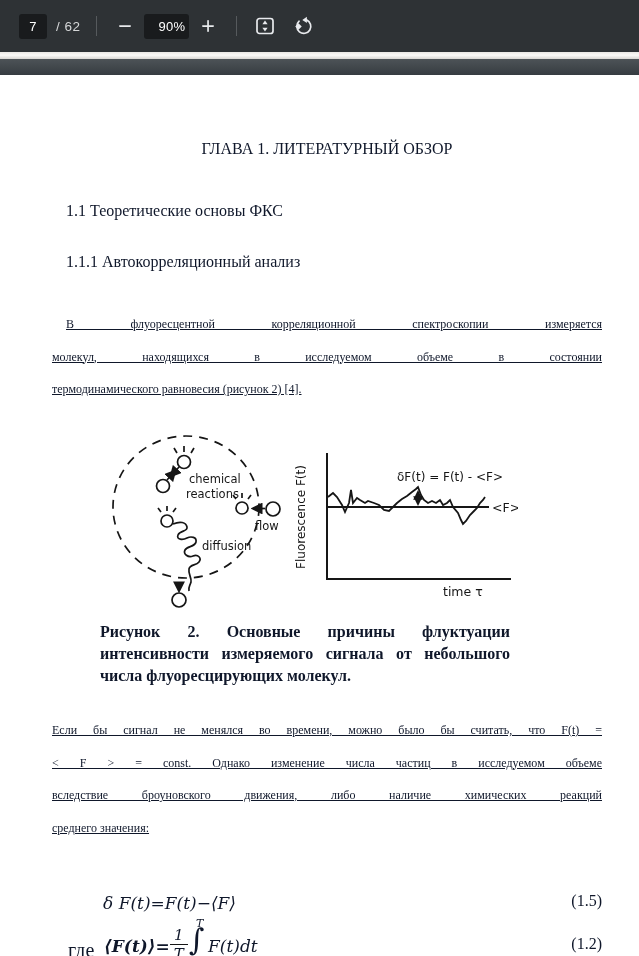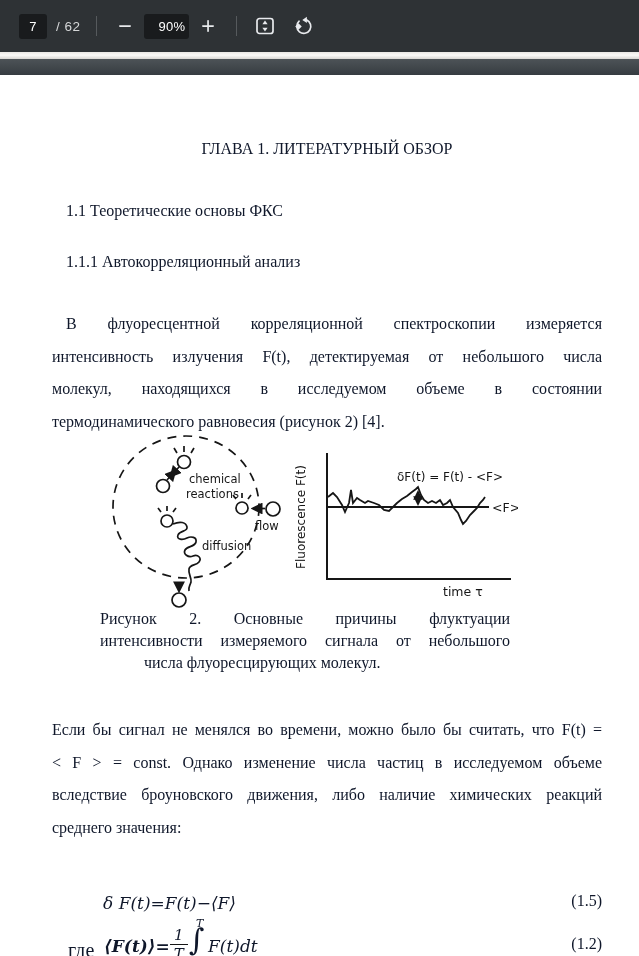--- a/index.html
+++ b/index.html
@@ -39,27 +39,27 @@
 
   
   .page {
     position:absolute; top:75px; left:0; width:639px; height:881px;
     background:#ffffff; overflow:hidden;
     color:#0f172a; font-family:"Liberation Serif", serif;
   }
   .abs { position:absolute; }
   .h-center { left:52px; width:550px; text-align:center; font-size:16px; }
   .h-left { left:66px; font-size:16px; }
-  .para { left:52px; width:550px; font-size:16px; }
+  .para { left:52px; width:550px; font-size:12px;text-decoration:underline; }
   .para .line { line-height:32.5px; text-align:justify; text-align-last:justify; }
   .para .line.lastline { text-align-last:left; }
   .indent1 { padding-left:14px; }
   .caption { left:100px; width:410px; font-size:16px; }
   .caption .line { line-height:22px; text-align:justify; text-align-last:justify; }
-  .caption .line.lastline { text-align-last:left;margin-left:44px; }
+  .caption .line.lastline { text-align-last:left; }
 
   
   .eq {
     font-family:"DejaVu Serif","Liberation Serif",serif;
     font-style:italic; font-size:17px; white-space:nowrap;
   }
   .eqnum { font-family:"Liberation Serif",serif; font-size:16px; width:42px; text-align:right; }
   .eq-word { font-size:20px; }
   .frac { display:inline-flex; flex-direction:column; align-items:center;
           font-family:"DejaVu Serif",serif; font-style:italic; }
@@ -129,21 +129,20 @@
 <div class="page">
 
   <div class="abs h-center" style="top:65px;">ГЛАВА 1. ЛИТЕРАТУРНЫЙ ОБЗОР</div>
 
   <div class="abs h-left" style="top:127px;">1.1 Теоретические основы ФКС</div>
 
   <div class="abs h-left" style="top:178px;">1.1.1 Автокорреляционный анализ</div>
 
   <div class="abs para" style="top:233px;">
     <div class="line indent1">В флуоресцентной корреляционной спектроскопии измеряется</div>
-    <div class="line">интенсивность излучения F(t), детектируемая от небольшого числа</div>
     <div class="line">молекул, находящихся в исследуемом объеме в состоянии</div>
     <div class="line lastline">термодинамического равновесия (рисунок 2) [4].</div>
   </div>
 
   <svg class="abs" style="top:358px; left:110px;" width="200" height="182" viewBox="0 0 200 182">
     <defs>
       <marker id="ah1" viewBox="0 0 10 10" refX="8" refY="5" markerWidth="7" markerHeight="7" orient="auto-start-reverse">
         <path d="M0,0 L10,5 L0,10 Z" fill="#161616"></path>
       </marker>
     </defs>
@@ -192,21 +191,21 @@
     <polyline fill="none" stroke="#161616" stroke-width="1.8" points="35,52 40,48 44,52 49,60 52,67 56,58 58,45 60,58 64,53 67,55 72,58 75,56 81,58 86,60 91,65 96,66 100,62 104,58 109,54 114,51 119,47 123,44 125,42 128,50 131,55 135,58 139,56 143,58 147,55 150,60 154,58 157,55 160,62 165,68 168,75 170,79 173,76 177,70 181,66 184,63 187,58 190,55 192,52"></polyline>
 
     <line x1="125" y1="47" x2="125" y2="59" stroke="#161616" stroke-width="1.6" marker-start="url(#ah2)" marker-end="url(#ah2)"></line>
 
     <text class="fig-label" x="104" y="36" font-size="12">δF(t) = F(t) - &lt;F&gt;</text>
     <text class="fig-label" x="199" y="67" font-size="12.5">&lt;F&gt;</text>
     <text class="fig-label" x="12" y="72" font-size="12" transform="rotate(-90 12 72)" text-anchor="middle">Fluorescence F(t)</text>
     <text class="fig-label" x="150" y="151" font-size="12.5">time τ</text>
   </svg>
 
-  <div class="abs caption" style="top:533px;">
+  <div class="abs caption" style="top:546px;font-weight:bold;">
     <div class="line">Рисунок 2. Основные причины флуктуации</div>
     <div class="line">интенсивности измеряемого сигнала от небольшого</div>
     <div class="line lastline">числа флуоресцирующих молекул.</div>
   </div>
 
   <div class="abs para" style="top:639px;">
     <div class="line">Если бы сигнал не менялся во времени, можно было бы считать, что F(t) =</div>
     <div class="line">&lt; F &gt; = const. Однако изменение числа частиц в исследуемом объеме</div>
     <div class="line">вследствие броуновского движения, либо наличие химических реакций</div>
     <div class="line lastline">среднего значения:</div>

